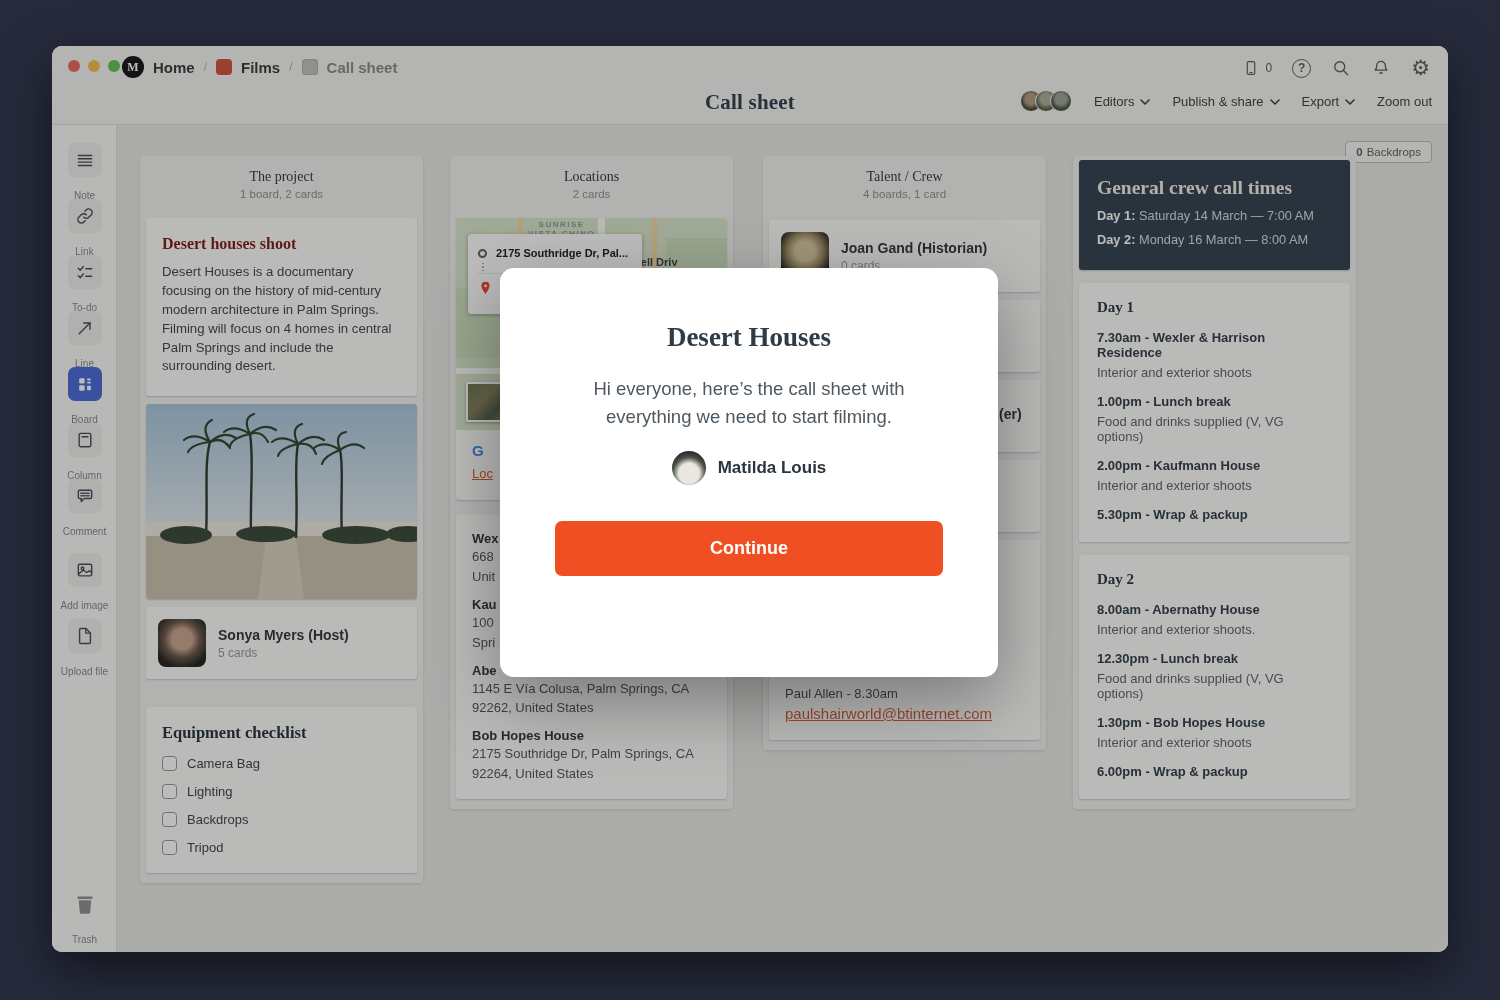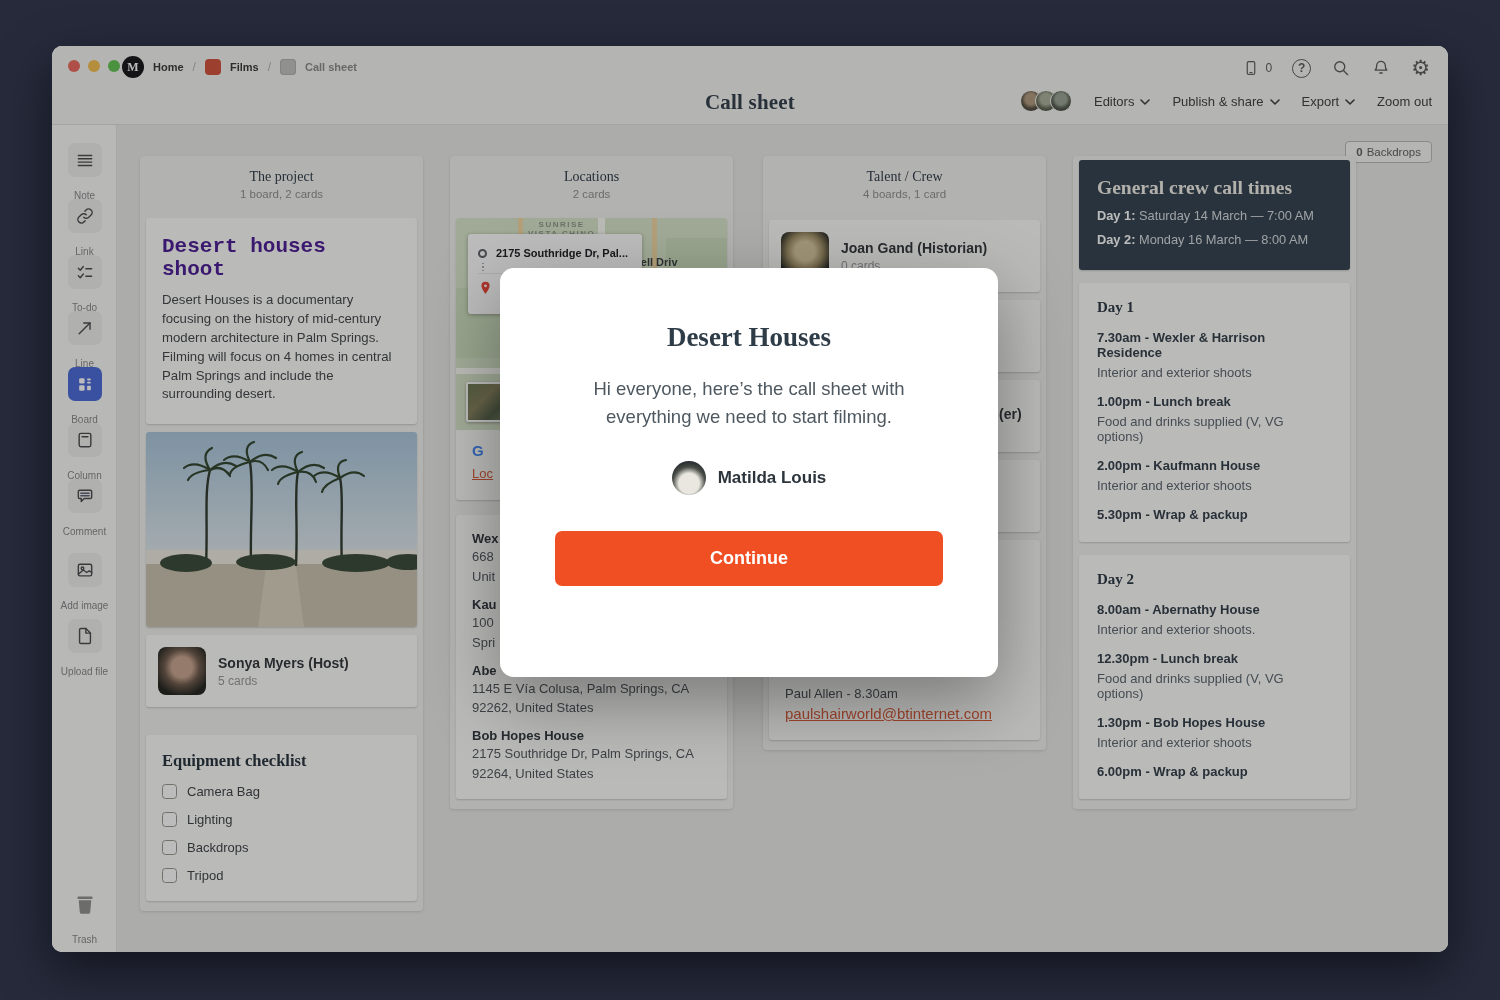--- a/index.html
+++ b/index.html
@@ -12,21 +12,21 @@
             border-radius:10px; overflow:hidden; box-shadow:0 18px 50px rgba(0,0,0,.5); }
 
   
   .topbar { position:absolute; left:0; top:0; right:0; height:79px; background:#f4f4f2; border-bottom:1px solid #dddddb; z-index:2; }
   .traffic { position:absolute; left:16px; top:14px; display:flex; gap:8px; }
   .tl { width:12px; height:12px; border-radius:50%; display:inline-block; }
   .tl.red{ background:#ec6a5e; } .tl.yel{ background:#f4bf4f; } .tl.grn{ background:#61c554; }
   .breadcrumb { position:absolute; left:70px; top:9px; display:flex; align-items:center; gap:9px; height:24px; }
   .logo { width:22px; height:22px; border-radius:50%; background:#17171a; color:#fff; font-weight:700;
           font-size:12px; display:flex; align-items:center; justify-content:center; font-family:"Liberation Serif",serif; }
-  .bc-link { font-size:11px; font-weight:700; color:#3a3a38; text-decoration:none; cursor:pointer; }
+  .bc-link { font-size:15px; font-weight:700; color:#3a3a38; text-decoration:none; cursor:pointer; }
   .bc-link.current { color:#8b8b89; font-weight:600; }
   .bc-sep { color:#b3b3b1; font-size:12px; }
   .bc-icon { width:16px; height:16px; border-radius:4px; display:inline-block; }
   .bc-icon.films { background:#d4523c; }
   .bc-icon.sheet { background:#c2c2c0; box-shadow:inset 0 0 0 1px #b0b0ae; }
   .top-icons { position:absolute; right:18px; top:12px; display:flex; align-items:center; gap:20px; }
   .ticon { display:flex; align-items:center; gap:5px; color:#5c5c5a; cursor:pointer; }
   .ticon svg { stroke:#5c5c5a; fill:none; stroke-width:1.6; stroke-linecap:round; stroke-linejoin:round; }
   .mob-count { font-size:12px; color:#5c5c5a; }
   .circle-q { width:19px; height:19px; border:1.6px solid #5c5c5a; border-radius:50%; font-size:12px; font-weight:700;
@@ -59,21 +59,21 @@
   .badge b { font-weight:700; margin-right:4px; }
 
   .col { position:absolute; width:283px; background:#f2f2f0; border-radius:4px; box-shadow:0 1px 3px rgba(0,0,0,.12); padding:0 6px 10px; }
   .col-head { text-align:center; padding:13px 4px 10px; }
   .col-title { font-size:14px; font-weight:400; color:#2e3a46; }
   .col-sub { font-size:11.5px; color:#8f8f8d; margin-top:3px; }
   .card { background:#fdfdfb; border-radius:3px; box-shadow:0 1px 2px rgba(0,0,0,.18); margin-top:8px; overflow:hidden; }
 
   
   .note-card { padding:17px 16px 20px; }
-  .note-title { font-size:21px; font-weight:700; color:#4c1d95;font-family:Liberation Mono, monospace; }
+  .note-title { font-size:16px; font-weight:700; color:#7f1d1d; }
   .note-body { margin-top:10px; font-size:13.2px; line-height:1.43; color:#43464a; }
   .img-card { height:195px; padding:0; }
   .board-row { display:flex; align-items:center; gap:12px; padding:12px; height:72px; cursor:pointer; }
   .row-av { width:48px; height:48px; border-radius:8px; flex:none; }
   .row-av.sonya { background:radial-gradient(circle at 50% 42%, #c9a58f 0 28%, #6e5a4c 48%, #23251f 78%); }
   .row-av.joan  { background:radial-gradient(circle at 50% 40%, #d9c8a0 0 26%, #9a8a62 48%, #15181a 78%); }
   .row-name { font-size:14px; font-weight:700; color:#33373b; }
   .row-count { font-size:12px; color:#98989b; margin-top:3px; }
   .check-card { margin-top:28px; padding:16px 16px 18px; }
   .check-title { font-size:16.5px; font-weight:700; color:#26313c; }
@@ -124,21 +124,21 @@
   .day-title { font-size:15px; font-weight:700; color:#2b3642; }
   .sch-head { margin-top:14px; font-size:13px; font-weight:700; color:#323d48; }
   .sch-sub { margin-top:5px; font-size:13px; color:#5a646d; min-height:1px; }
 
   
   .dim { position:absolute; inset:0; background:rgba(16,16,16,.28); z-index:5; }
   .modal { position:absolute; left:448px; top:222px; width:498px; height:409px; background:#ffffff; border-radius:14px;
            box-shadow:0 24px 70px rgba(0,0,0,.35); z-index:10; display:flex; flex-direction:column; align-items:center; }
   .modal-title { margin-top:54px; font-size:27px; font-weight:700; color:#2e3c48; }
   .modal-msg { margin-top:22px; text-align:center; font-size:18.5px; line-height:28px; color:#4e5860; }
-  .modal-author { margin-top:30px; display:flex; align-items:center; gap:12px; }
+  .modal-author { margin-top:20px; display:flex; align-items:center; gap:12px; }
   .author-av { width:34px; height:34px; border-radius:50%;
                background:radial-gradient(circle at 50% 66%, #e9e7e0 0 36%, #4a4f48 58%, #23272b 80%); }
   .author-name { font-size:17px; font-weight:700; color:#2c343c; }
   .continue-btn { margin-top:36px; width:388px; height:55px; border:none; border-radius:7px; background:#f04e23;
                   color:#ffffff; font-size:18px; font-weight:700; cursor:pointer; font-family:inherit; }
 </style>
 </head>
 <body>
 
 <div class="stage">

